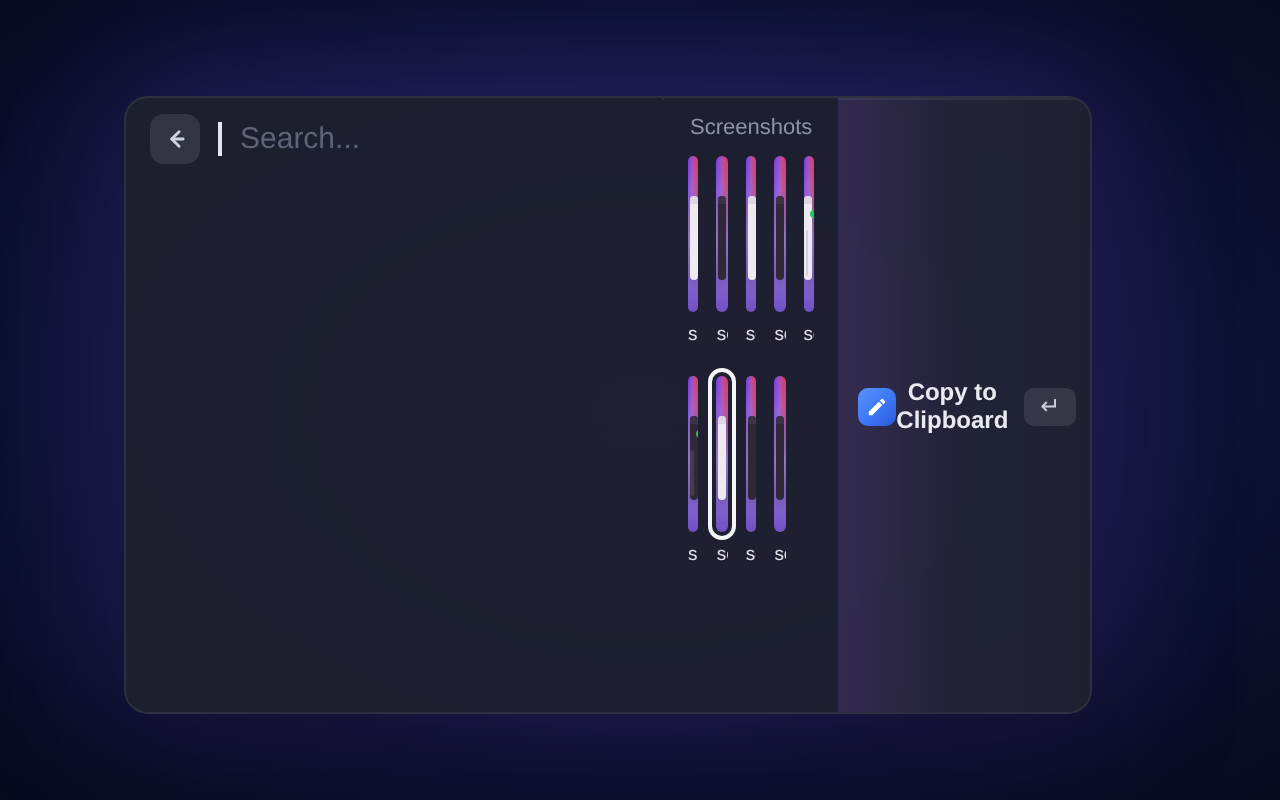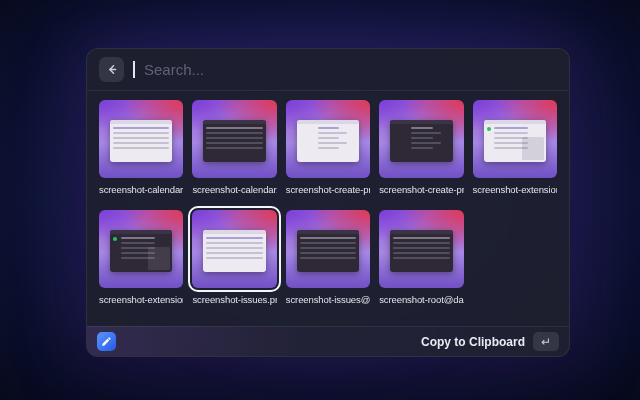--- a/index.html
+++ b/index.html
@@ -13,26 +13,26 @@
     background:
       radial-gradient(75% 70% at 50% 48%, #262b63 0%, #141a44 38%, #0c1130 68%, #070a1c 100%);
   }
   .glow{
     position:absolute;left:58px;top:30px;width:524px;height:348px;border-radius:24px;
     background:radial-gradient(60% 60% at 50% 55%, rgba(106,75,224,.38), rgba(106,75,224,0) 75%);
     filter:blur(18px);
   }
   
   .panel{
-    position:absolute;left:86px;top:48px;width:484px;height:309px;
+    position:absolute;left:62px;top:48px;width:484px;height:309px;
     border-radius:12px;overflow:hidden;
     background:rgba(30,32,47,.97);
     border:1px solid rgba(255,255,255,.08);
     box-shadow:0 0 70px 8px rgba(104,68,224,.28), 0 24px 60px rgba(0,0,0,.55);
-    display:flex;flex-direction:column;
+    display:flex;flex-direction:row;
   }
   .searchbar{height:41px;flex:0 0 41px;display:flex;align-items:center;padding:0 12px;gap:9px;}
   .back-btn{
     width:25px;height:25px;border-radius:7px;border:none;cursor:pointer;
     background:rgba(255,255,255,.10);color:#cdd0e2;
     display:flex;align-items:center;justify-content:center;flex:0 0 25px;
   }
   .back-btn svg{width:13px;height:13px;display:block;}
   .caret{width:2px;height:17px;background:#e3e6f2;flex:0 0 2px;}
   .search-input{
@@ -127,20 +127,21 @@
         </svg>
       </span>
     </button>
     <span class="caret"></span>
     <input class="search-input" type="text" placeholder="Search..." style="">
   </div>
 
   <div class="divider"></div>
 
   <div class="content">
+    <div class="section-title">Screenshots</div>
     <div class="grid">
   <div class="cell">
     <div class="thumb">
       <div class="mini light kind-list">
         <div class="mini-titlebar"></div>
         <div class="mini-rows">
                 <div class="r"></div>
                 <div class="r"></div>
                 <div class="r"></div>
                 <div class="r"></div>

